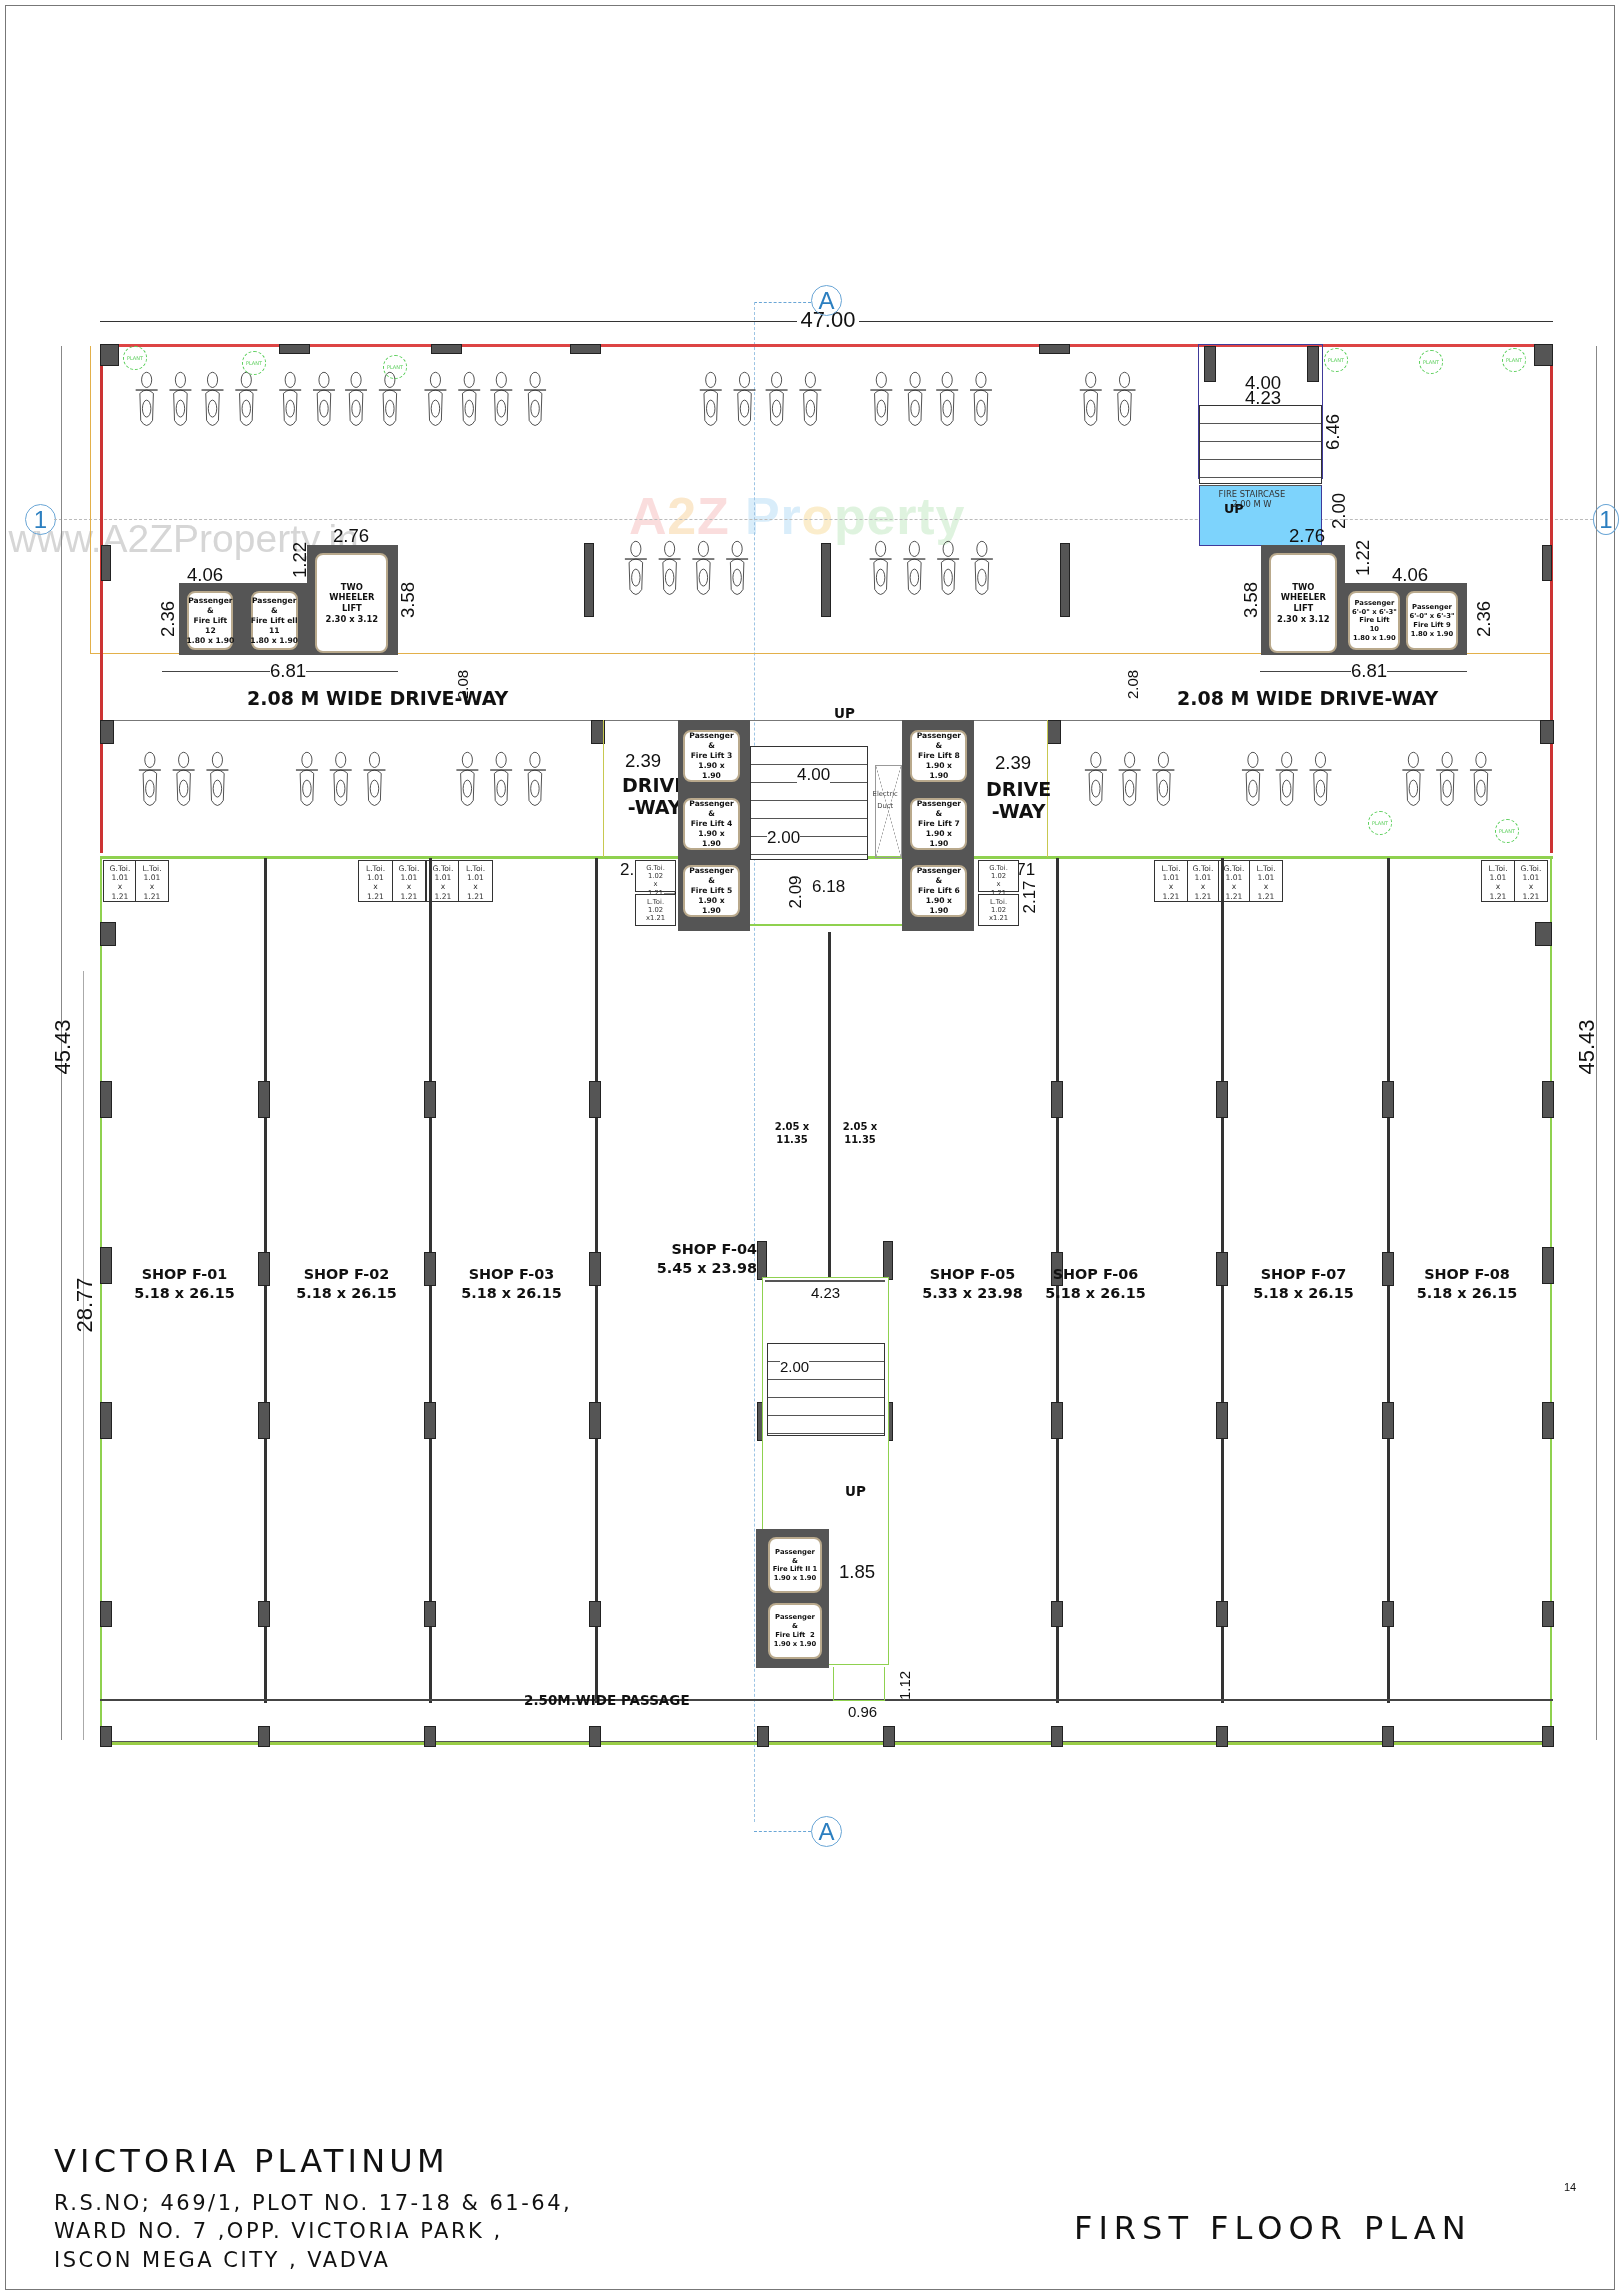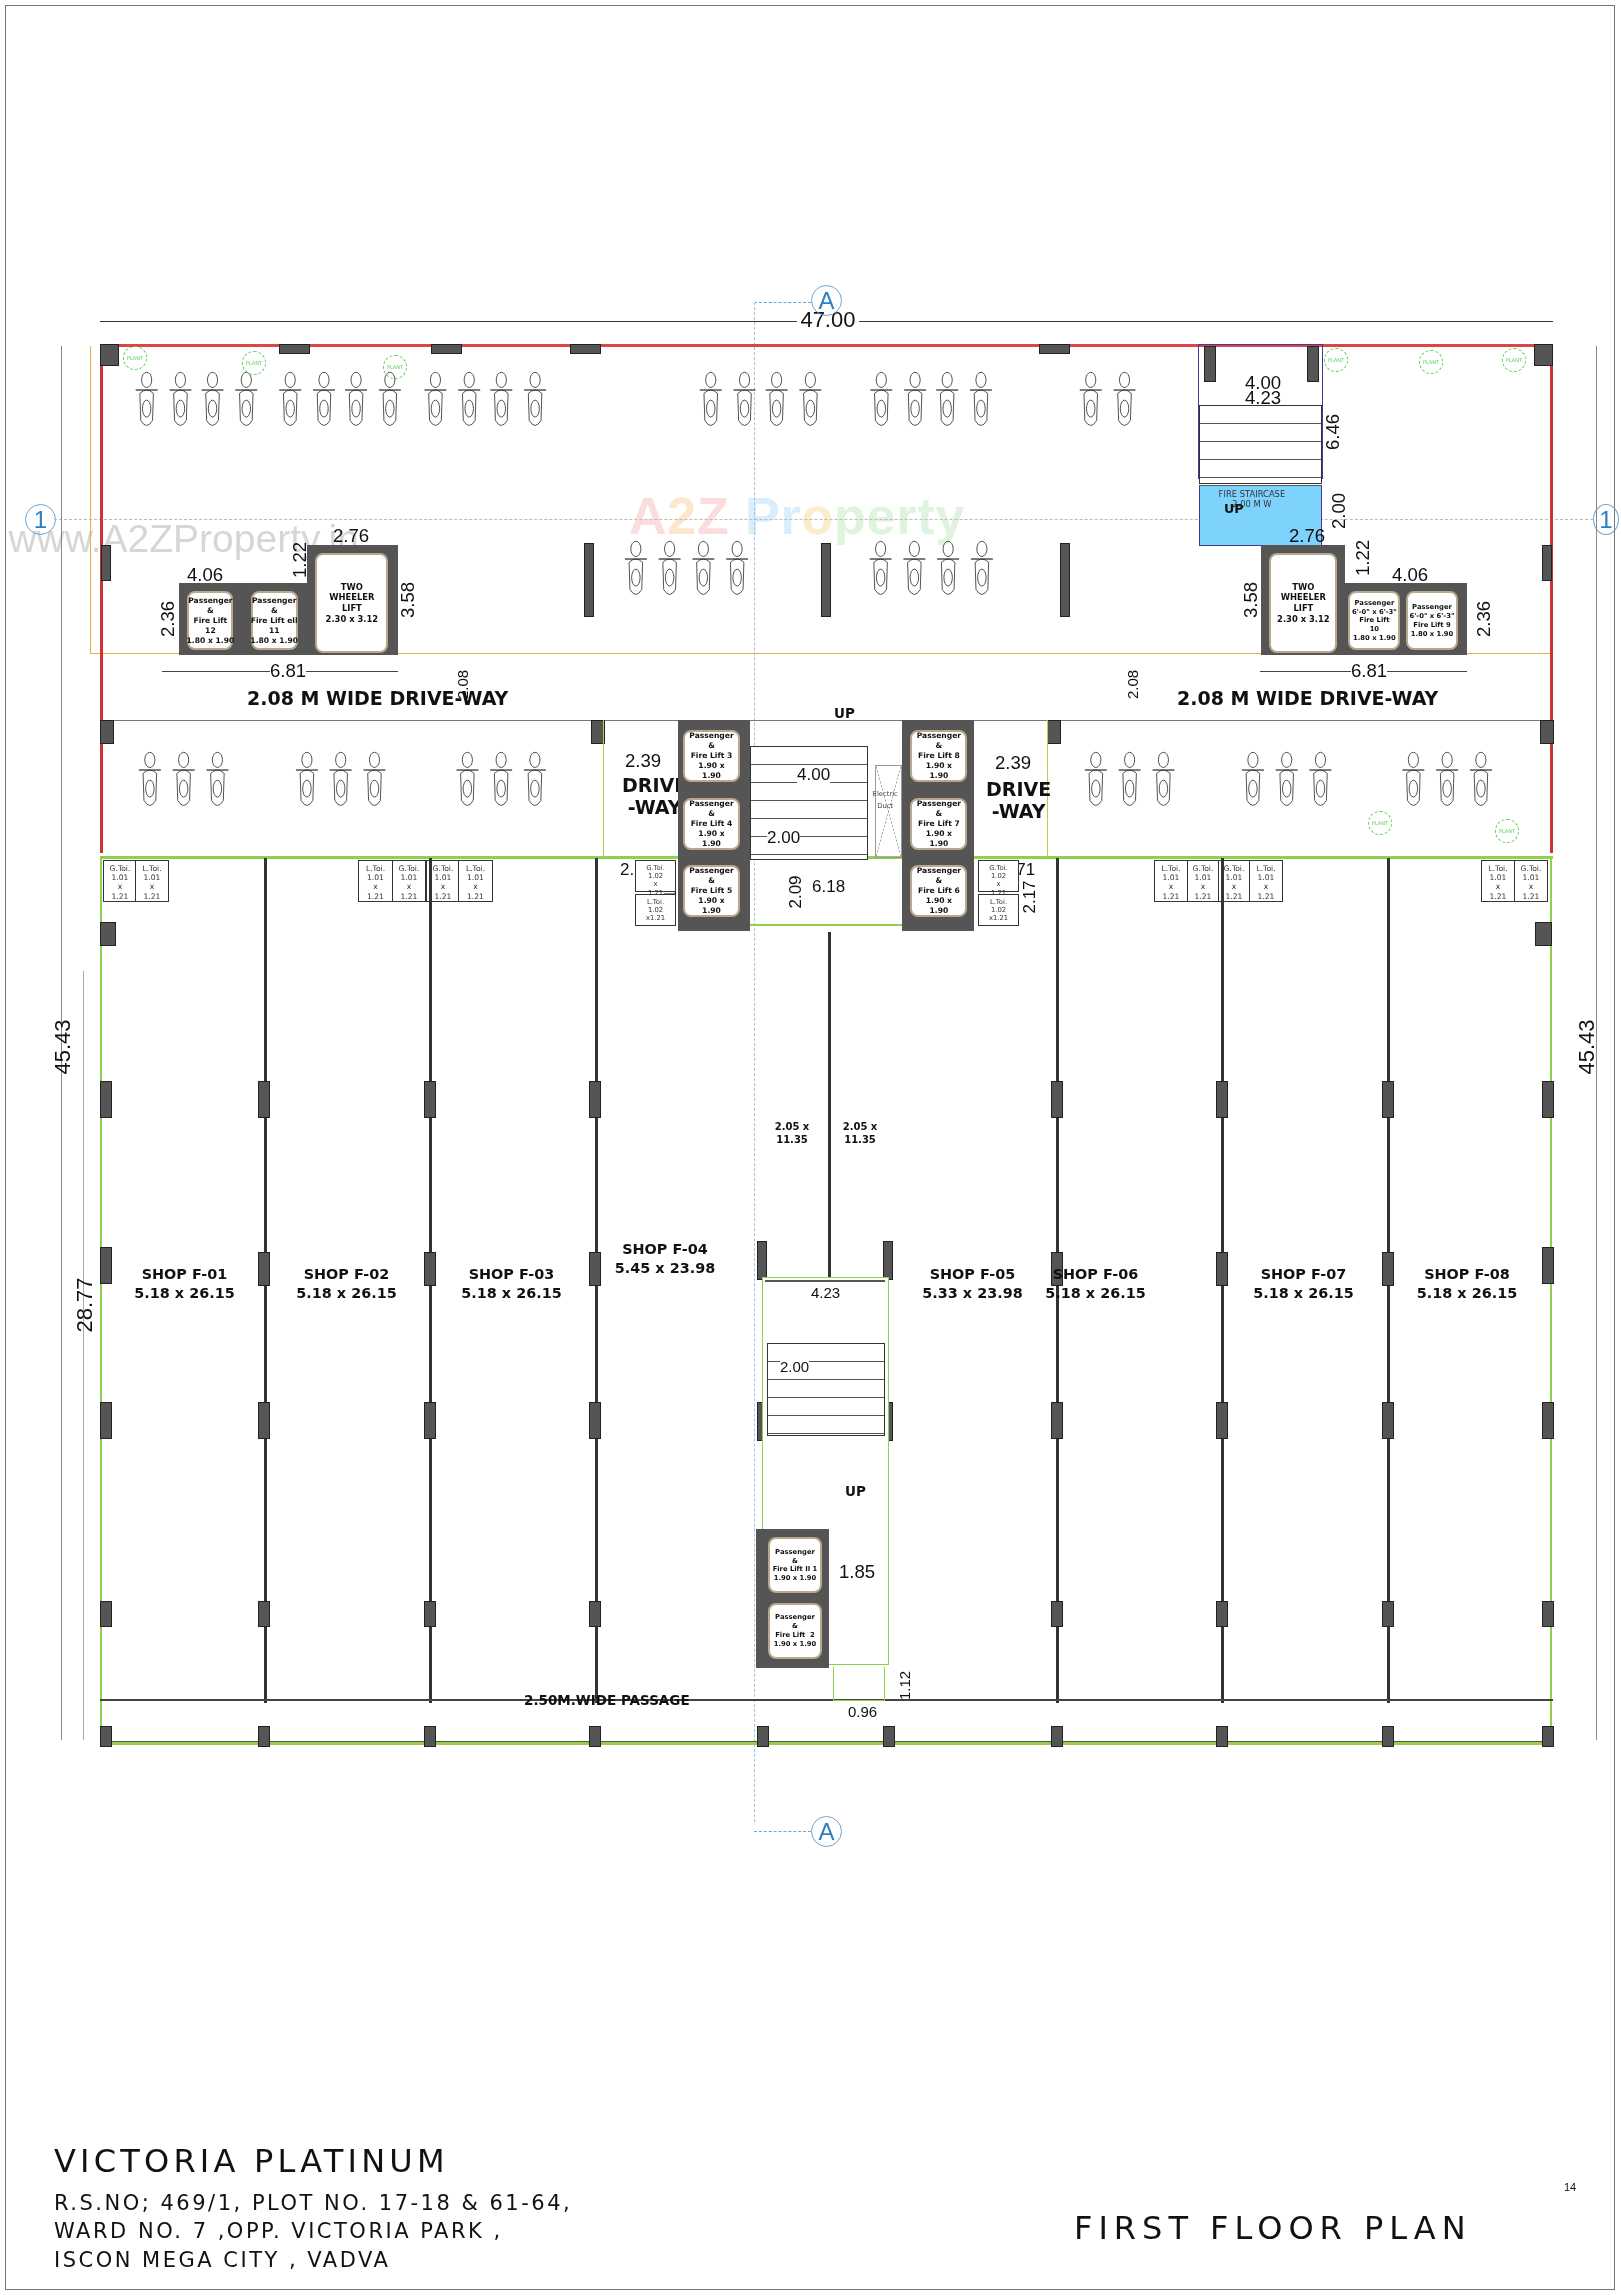--- a/index.html
+++ b/index.html
@@ -427,21 +427,21 @@
   <div>5.18 x 26.15</div>
 </div>
 <div class="shop" style="left:269px; top:1265px; width:155px;">
   <div>SHOP F-02</div>
   <div>5.18 x 26.15</div>
 </div>
 <div class="shop" style="left:434px; top:1265px; width:155px;">
   <div>SHOP F-03</div>
   <div>5.18 x 26.15</div>
 </div>
-<div class="shop" style="left:601px; top:1240px; width:128px;">
+<div class="shop" style="left:629px; top:1240px; width:128px;text-align:right;">
   <div>SHOP F-04</div>
   <div>5.45 x 23.98</div>
 </div>
 <div class="shop" style="left:895px; top:1265px; width:155px;">
   <div>SHOP F-05</div>
   <div>5.33 x 23.98</div>
 </div>
 <div class="shop" style="left:1018px; top:1265px; width:155px;">
   <div>SHOP F-06</div>
   <div>5.18 x 26.15</div>

